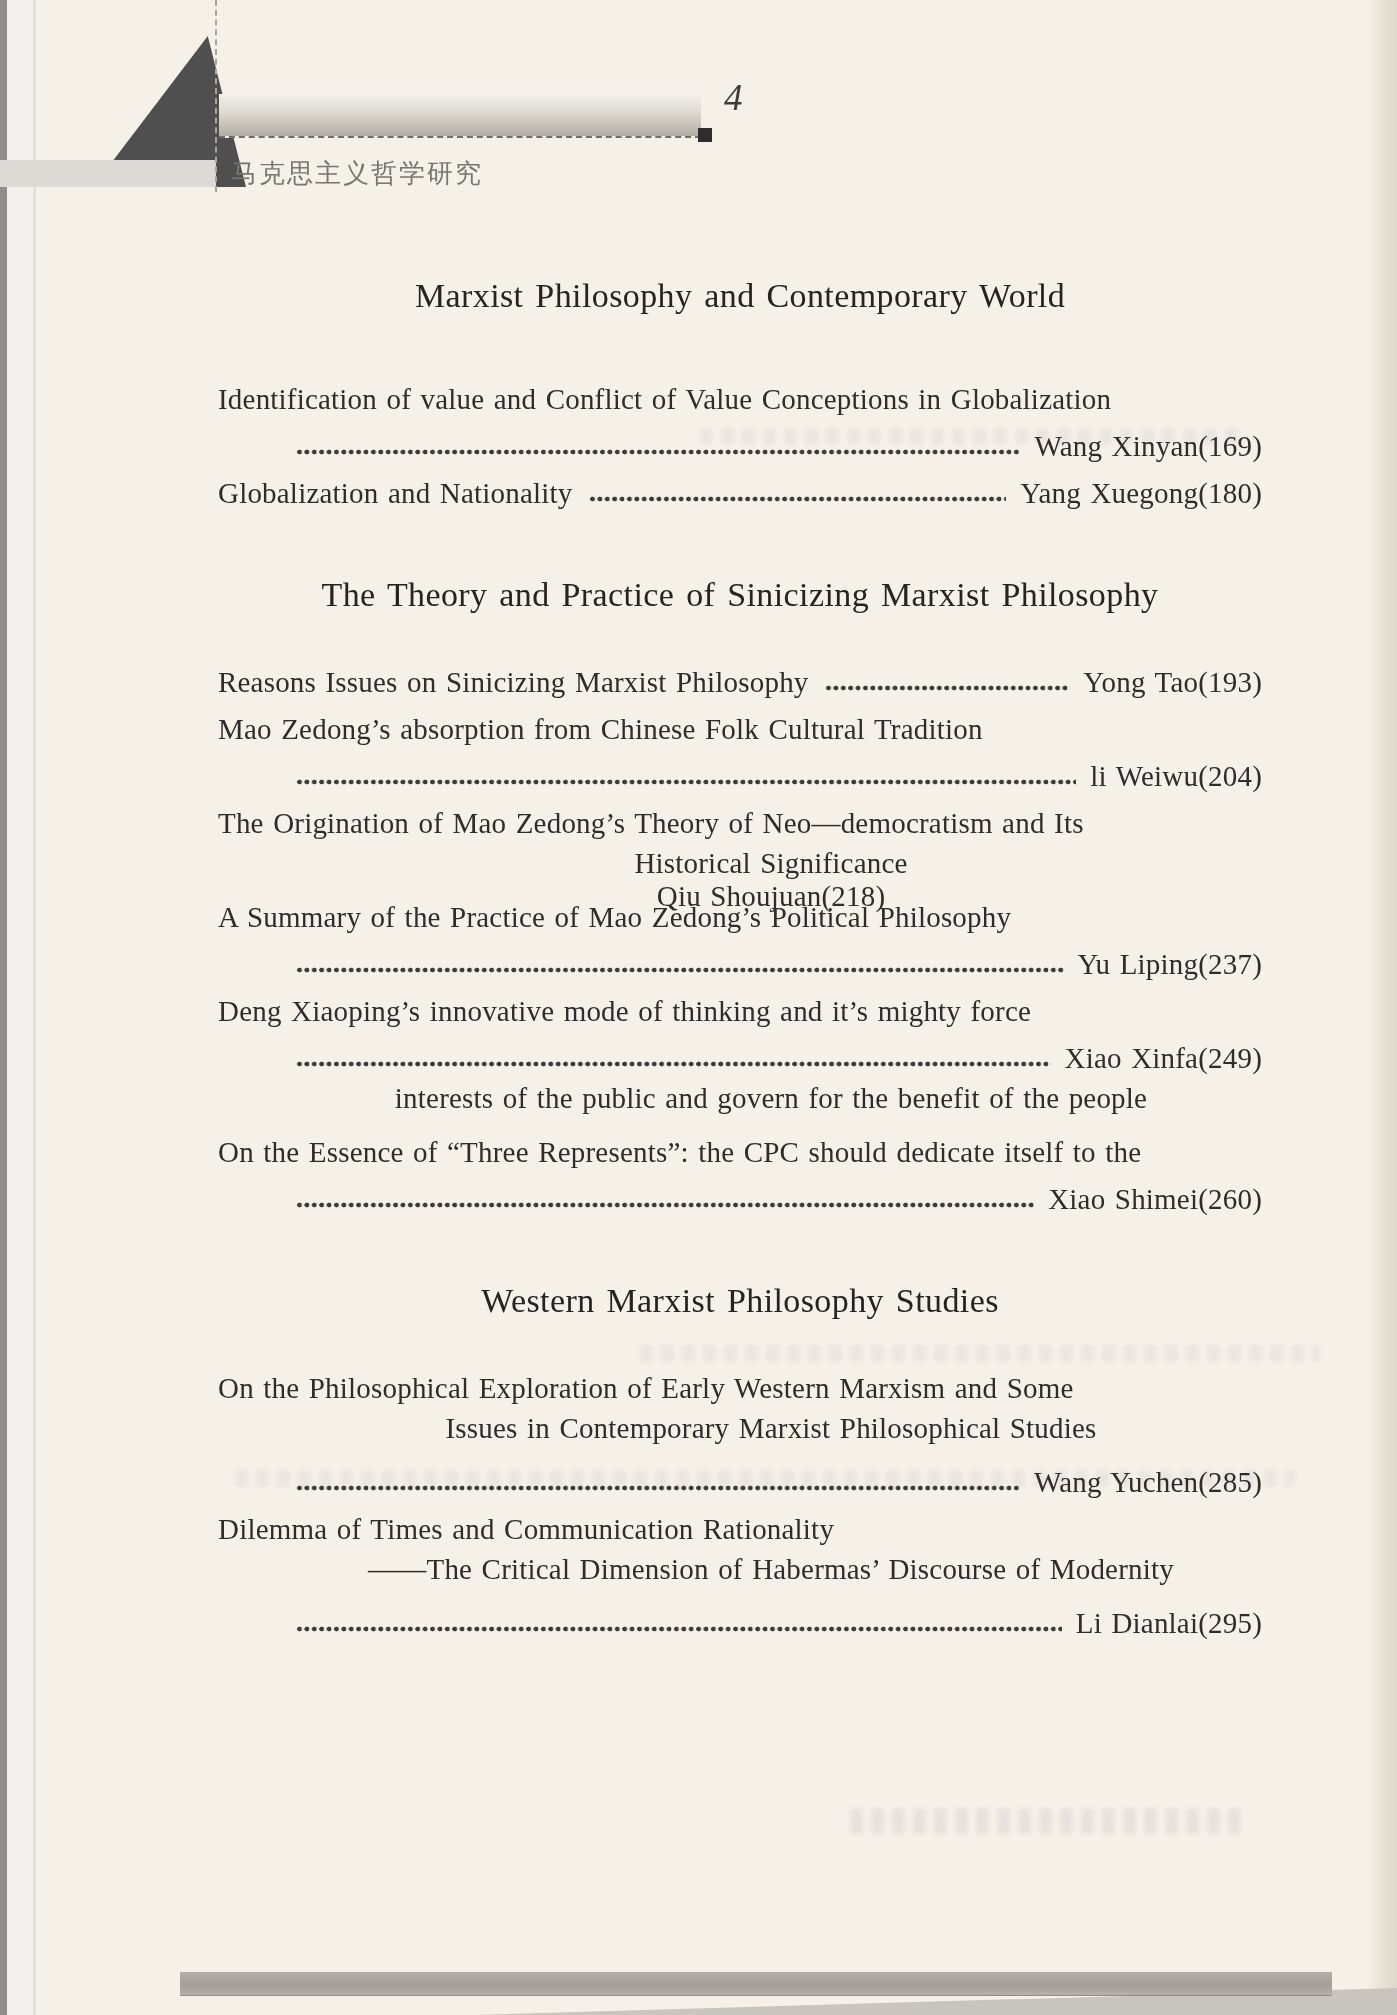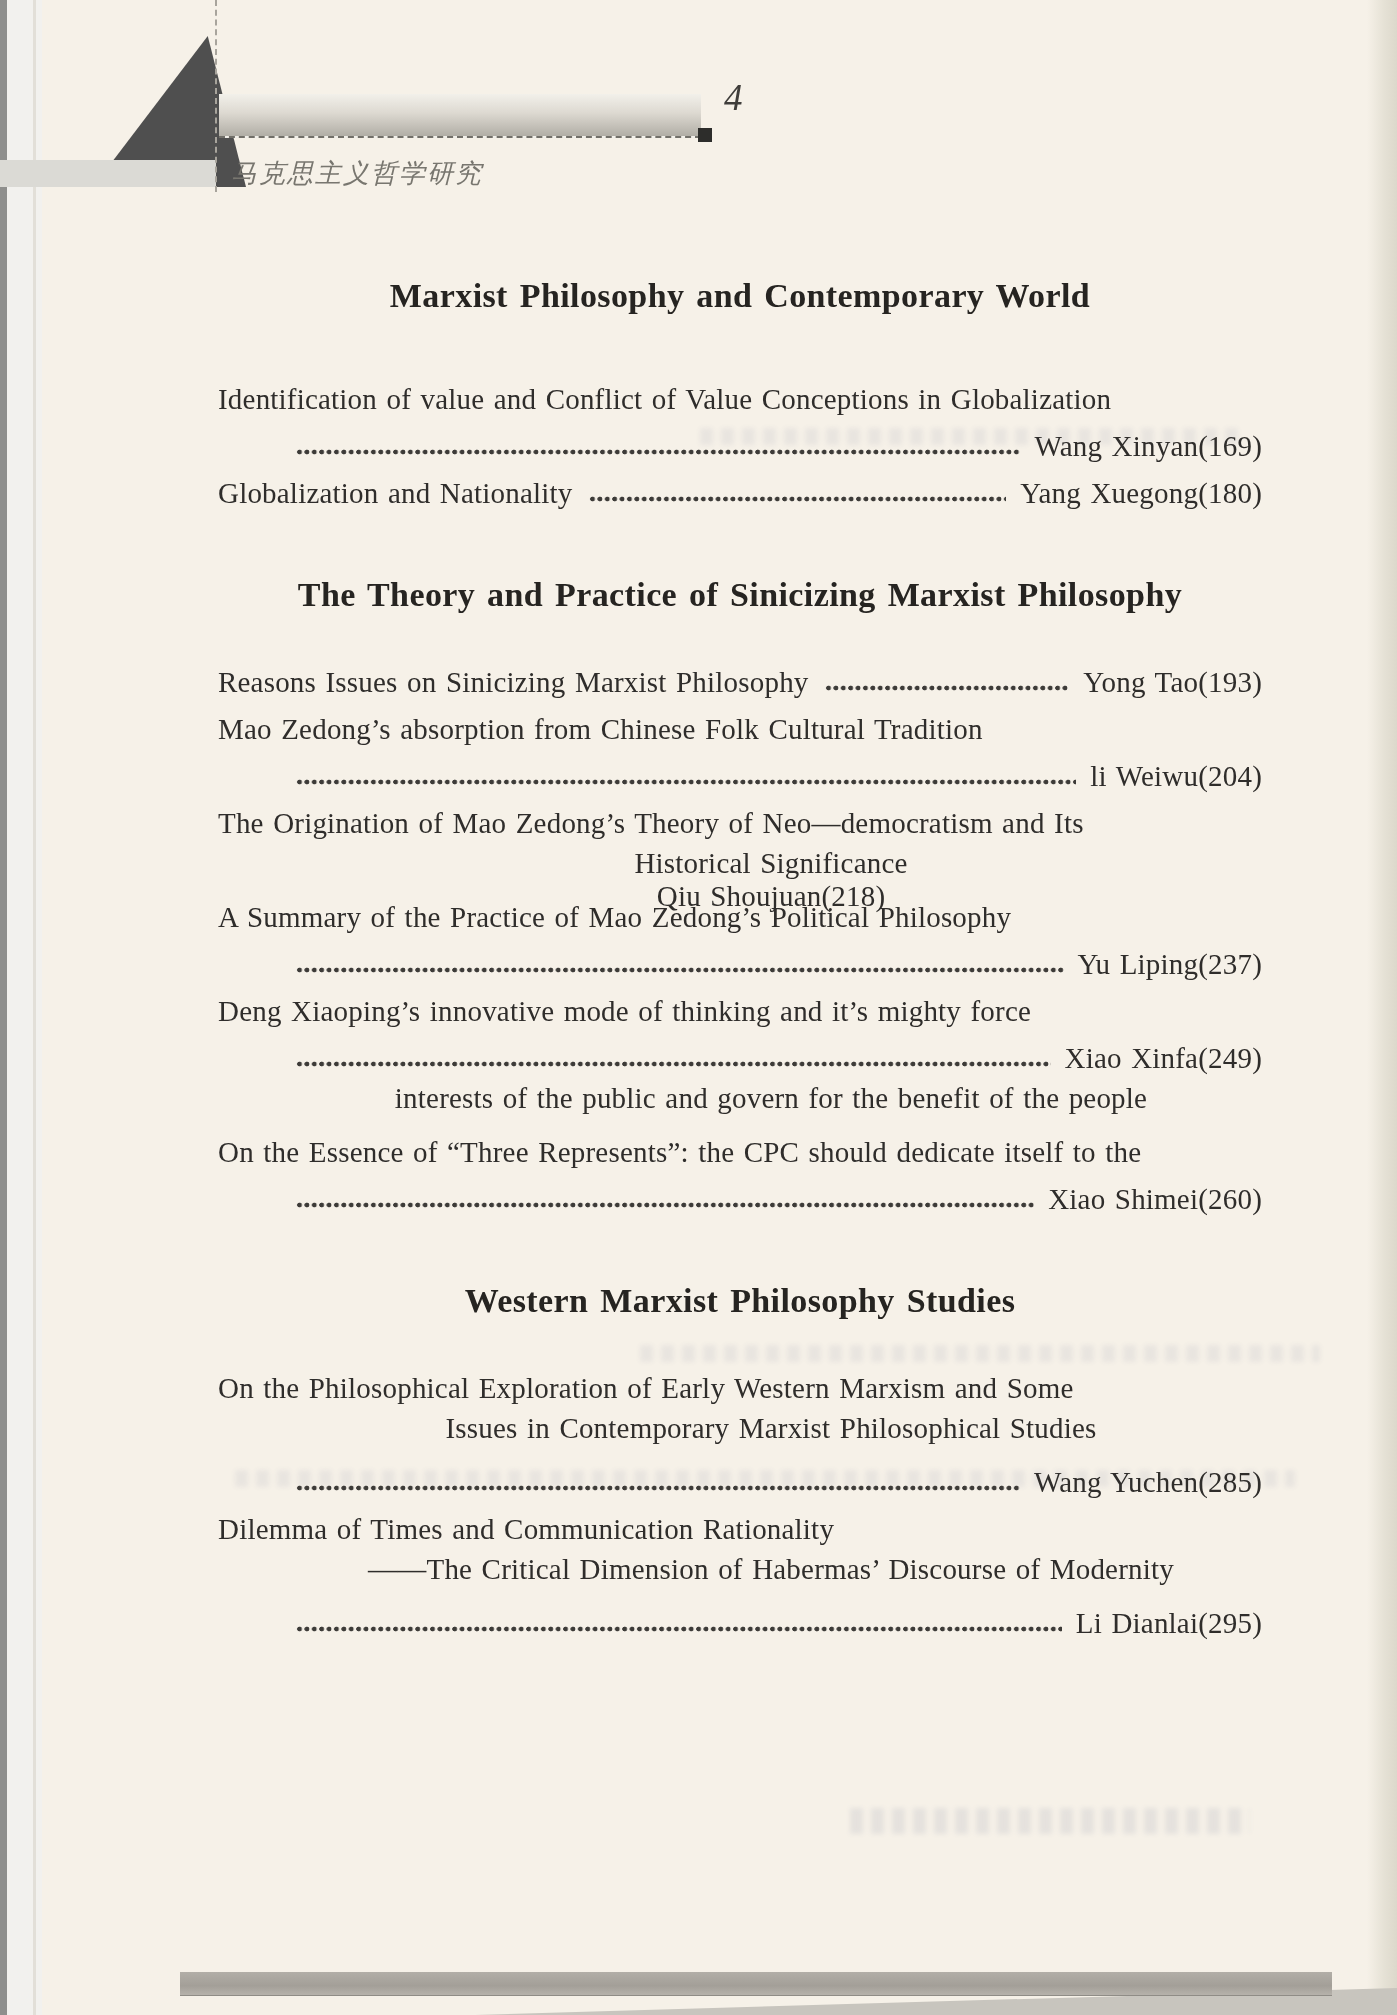--- a/index.html
+++ b/index.html
@@ -25,31 +25,31 @@
     background:#4f4f4f;clip-path:polygon(0% 100%, 100% 100%, 75% 0%);}
   .margin-band{position:absolute;left:0;top:160px;width:216px;height:27px;background:#dbdad5;}
   .header-vline{position:absolute;left:215px;top:0;height:192px;width:0;
     border-left:2px dashed #a8a49c;}
   .header-grad-bar{position:absolute;left:219px;top:94px;width:482px;height:42px;
     background:linear-gradient(180deg,#f2f0ea 0%, #ddd9d1 45%, #b1aea6 100%);
     border-bottom:2px dashed #716f69;}
   .header-end-square{position:absolute;left:698px;top:128px;width:14px;height:14px;background:#2d2d2b;}
   .page-number{position:absolute;left:724px;top:76px;font-size:37px;font-style:italic;color:#3f3d3a;}
   .cn-series-title{position:absolute;left:231px;top:156px;font-size:26px;color:#78766f;
-    letter-spacing:2px;font-family:"DejaVu Sans","Liberation Sans",sans-serif;font-style:italic;}
+    letter-spacing:2px;font-family:"DejaVu Sans","Liberation Sans",sans-serif;}
   
   .ghost{position:absolute;height:17px;opacity:.07;filter:blur(2.5px);
     background:repeating-linear-gradient(90deg,#44507a 0 13px, rgba(0,0,0,0) 13px 21px);}
   .g1{left:700px;top:428px;width:540px;}
   .g2{left:640px;top:1345px;width:680px;}
   .g3{left:235px;top:1470px;width:1060px;}
   .g4{left:850px;top:1808px;width:400px;height:26px;opacity:.09;}
   
   .toc{position:absolute;left:218px;top:276px;width:1044px;}
-  .toc-heading{font-size:34px;font-weight:bold;text-align:center;color:#262421;
+  .toc-heading{font-size:34px;font-weight:normal;text-align:center;color:#262421;
     letter-spacing:.4px;word-spacing:3px;margin:58px 0 44px;line-height:40px;}
   .toc-heading.first{margin-top:0;margin-bottom:60px;}
   .row{display:flex;align-items:center;height:47px;font-size:29px;
     letter-spacing:.2px;word-spacing:2px;white-space:nowrap;}
   .row .t{flex:0 0 auto;}
   .row.indent{padding-left:62px;flex-direction:column;}
   .row.dots-only{padding-left:62px;}
   .leader{flex:1 1 auto;height:12px;margin:0 14px 0 16px;position:relative;top:6px;
     background-image:radial-gradient(circle at 3.5px 5px,#3d3b38 2.1px, rgba(0,0,0,0) 2.7px);
     background-size:7.4px 12px;background-repeat:repeat-x;min-width:30px;}

